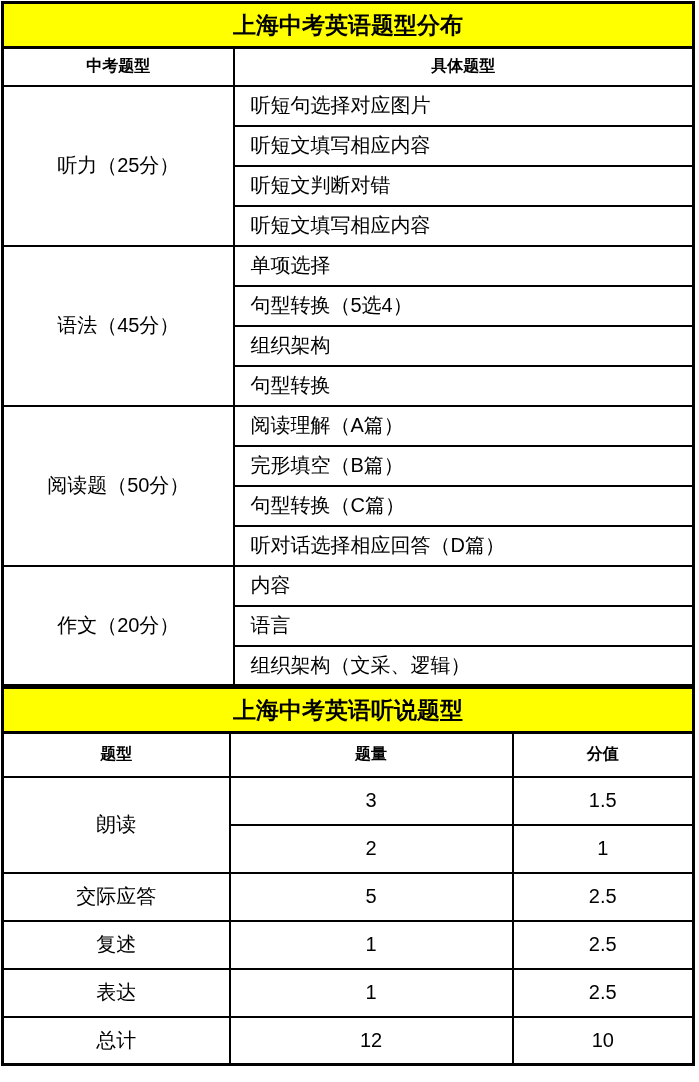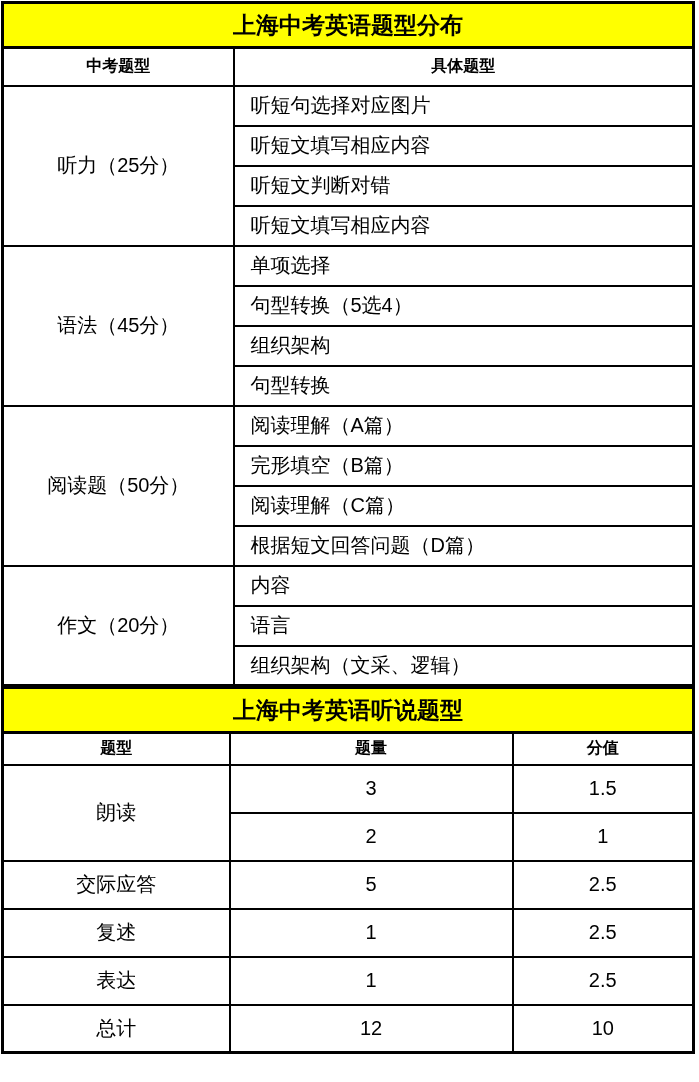--- a/index.html
+++ b/index.html
@@ -50,21 +50,21 @@
   .t1 col.c1a { width: 231px; }
   .t1 tr.head-row { height: 38px; }
   .t1 tr.data-row { height: 40px; }
   .t1 td.item {
     text-align: left;
     padding-left: 16px;
   }
   
   .t2 col.c2a { width: 227px; }
   .t2 col.c2b { width: 283px; }
-  .t2 tr.head-row { height: 32px; }
+  .t2 tr.head-row { height: 44px; }
   .t2 tr.data-row { height: 48px; }
 </style>
 </head>
 <body>
 
 <div class="doc">
 
   <table class="t1">
     <colgroup>
         <col class="c1a">
@@ -108,24 +108,24 @@
         </tr>
 
       <tr class="data-row">
         <td rowspan="4" class="cat">阅读题（50分）</td>
         <td class="item">阅读理解（A篇）</td>
       </tr>
       <tr class="data-row">
           <td class="item">完形填空（B篇）</td>
         </tr>
       <tr class="data-row">
-          <td class="item">阅读理解（C篇）</td>
+          <td class="item">句型转换（C篇）</td>
         </tr>
       <tr class="data-row">
-          <td class="item">根据短文回答问题（D篇）</td>
+          <td class="item">听对话选择相应回答（D篇）</td>
         </tr>
 
       <tr class="data-row">
         <td rowspan="3" class="cat">作文（20分）</td>
         <td class="item">内容</td>
       </tr>
       <tr class="data-row">
           <td class="item">语言</td>
         </tr>
       <tr class="data-row">

